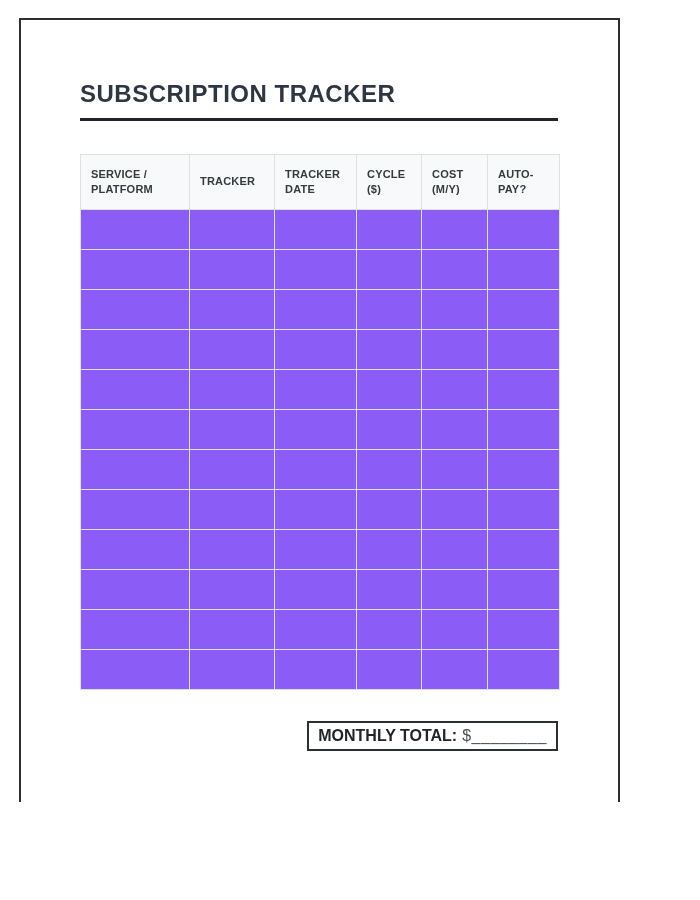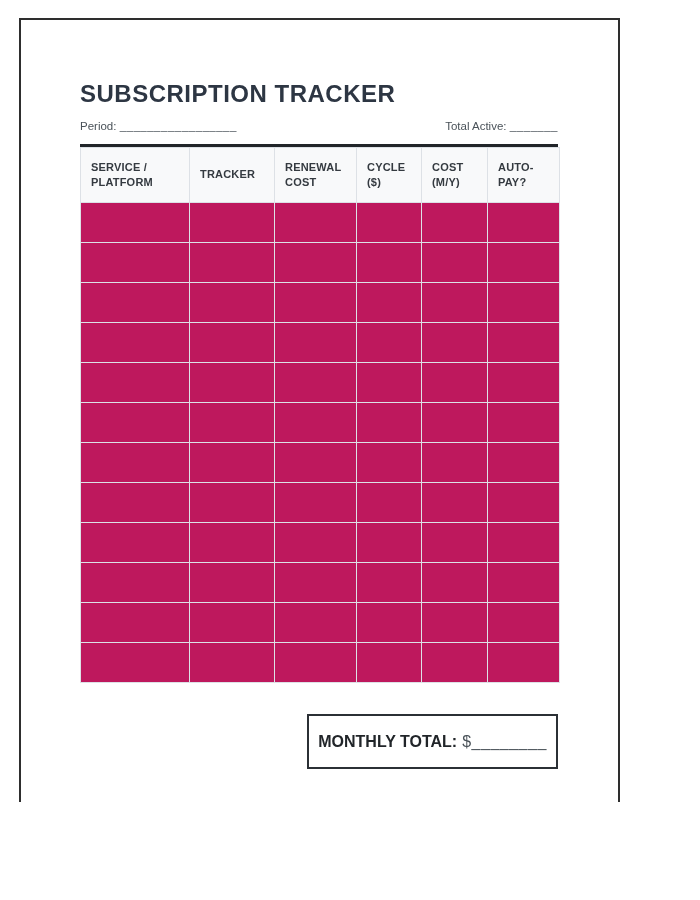--- a/index.html
+++ b/index.html
@@ -55,21 +55,22 @@
   }
   .rule {
     height: 3px;
     background: #212529;
     margin-top: 10px;
   }
   table.tracker {
     border-collapse: collapse;
     table-layout: fixed;
     width: 479px;
-    background: #be185d;
+    margin-top: 33px;
+    background: #8b5cf6;
   }
   table.tracker th, table.tracker td {
     border: 1px solid #dde1e6;
     box-sizing: border-box;
   }
   table.tracker th {
     background: #f8f9fa;
     color: #343a40;
     font-size: 11px;
     line-height: 1.4;
@@ -85,21 +86,21 @@
     padding: 0;
   }
   .total-row {
     display: flex;
     justify-content: flex-end;
     margin-top: 31px;
   }
   .total-box {
     box-sizing: border-box;
     width: 251px;
-    height: 55px;
+    height: 30px;
     border: 2px solid #2b3035;
     display: flex;
     align-items: center;
     justify-content: center;
     font-size: 16px;
     color: #212529;
     white-space: nowrap;
   }
   .total-box .label {
     font-weight: bold;
@@ -108,47 +109,37 @@
 </style>
 </head>
 <body>
 
 <div class="canvas">
   <div class="page">
     <div class="content">
 
       <h1 class="title">SUBSCRIPTION TRACKER</h1>
 
-      <div class="meta-row">
-        <div>
-          <span>Period:</span>
-          <span class="blank-line">_________________</span>
-        </div>
-        <div>
-          <span>Total Active:</span>
-          <span class="blank-line">_______</span>
-        </div>
-      </div>
 
       <div class="rule"></div>
 
       <table class="tracker">
         <colgroup>
             <col style="width: 109px;">
             <col style="width: 85px;">
             <col style="width: 82px;">
             <col style="width: 65px;">
             <col style="width: 66px;">
             <col style="width: 72px;">
           </colgroup>
         <thead>
           <tr>
               <th>SERVICE / PLATFORM</th>
               <th>TRACKER</th>
-              <th>RENEWAL COST</th>
+              <th>TRACKER DATE</th>
               <th>CYCLE ($)</th>
               <th>COST (M/Y)</th>
               <th>AUTO-PAY?</th>
             </tr>
         </thead>
         <tbody>
             <tr>
               <td></td>
               <td></td>
               <td></td>

